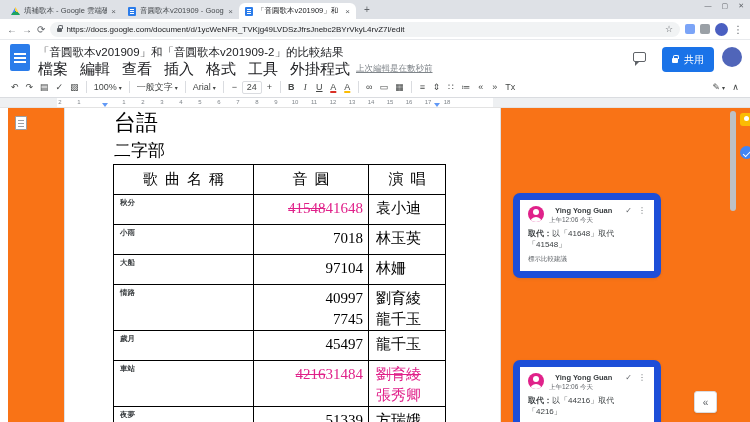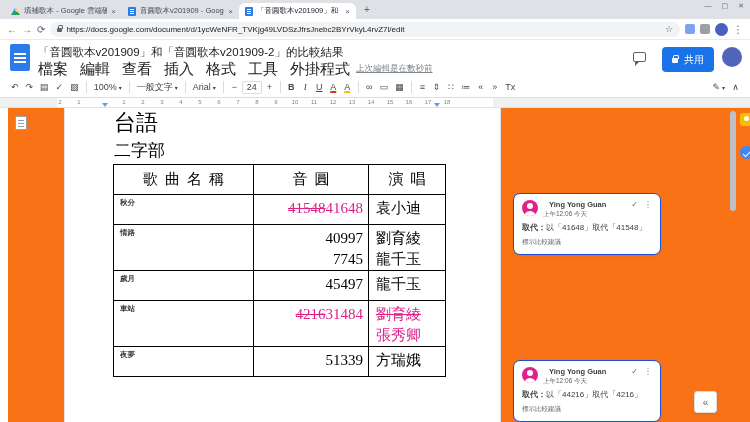--- a/index.html
+++ b/index.html
@@ -82,21 +82,21 @@
 .song-table td{height:30px;vertical-align:top;padding-top:3px}
 .c-name{padding-left:6px;font-size:15px}
 .c-code{text-align:right;padding-right:5px;font-size:15px}
 .c-singer{padding-left:7px;font-size:15px}
 .line{line-height:21px;white-space:nowrap}
 .line .del{color:var(--sug);text-decoration:line-through}
 .line .new{color:var(--sug)}
 
 
 .comments-panel{position:absolute;inset:0}
-.comment-card{position:absolute;left:505px;width:148px;background:#fff;border:1px solid #1d4ed8;border-radius:7px;padding:6px 8px 7px;box-shadow:0 1px 3px rgba(60,64,67,.12)}
+.comment-card{position:absolute;left:505px;width:148px;background:#fff;border:7px solid #1d4ed8;border-radius:7px;padding:6px 8px 7px;box-shadow:0 1px 3px rgba(60,64,67,.12)}
 .c-head{display:flex;align-items:flex-start;gap:5px}
 .c-avatar{width:16px;height:16px;border-radius:50%;background:var(--sug);position:relative;overflow:hidden;flex:none}
 .c-avatar::before{content:"";position:absolute;left:5px;top:3px;width:6px;height:6px;border-radius:50%;background:#fff}
 .c-avatar::after{content:"";position:absolute;left:2px;top:10.5px;width:12px;height:8px;border-radius:6px 6px 0 0;background:#fff}
 .c-meta{flex:1;display:flex;flex-direction:column;line-height:1.3}
 .c-name{font-size:7.5px;font-weight:bold;color:#3c4043}
 .c-time{font-size:6.5px;color:#5f6368}
 .c-actions{display:flex;gap:6px;color:#5f6368;font-size:8px}
 .c-body{margin-top:4px;font-size:8px;color:#3c4043;line-height:11px}
 .c-foot{margin-top:5px;font-size:6.5px;color:#5f6368}
@@ -267,20 +267,38 @@
           <tr data-name="table-row">
             <td class="c-name" data-name="song-name-cell">秋分</td>
             <td class="c-code" data-name="song-code-cell">
               <div class="line" data-name="table-cell-line"><span class="del" data-name="deleted-text">41548</span><span class="new" data-name="suggested-text">41648</span></div>
             </td>
             <td class="c-singer" data-name="singer-cell">
               <div class="line" data-name="table-cell-line"><span data-name="cell-text">袁小迪</span></div>
             </td>
           </tr>
           <tr data-name="table-row">
+            <td class="c-name" data-name="song-name-cell">小雨</td>
+            <td class="c-code" data-name="song-code-cell">
+              <div class="line" data-name="table-cell-line"><span data-name="cell-text">7018</span></div>
+            </td>
+            <td class="c-singer" data-name="singer-cell">
+              <div class="line" data-name="table-cell-line"><span data-name="cell-text">林玉英</span></div>
+            </td>
+          </tr>
+          <tr data-name="table-row">
+            <td class="c-name" data-name="song-name-cell">大船</td>
+            <td class="c-code" data-name="song-code-cell">
+              <div class="line" data-name="table-cell-line"><span data-name="cell-text">97104</span></div>
+            </td>
+            <td class="c-singer" data-name="singer-cell">
+              <div class="line" data-name="table-cell-line"><span data-name="cell-text">林姍</span></div>
+            </td>
+          </tr>
+          <tr data-name="table-row">
             <td class="c-name" data-name="song-name-cell">情路</td>
             <td class="c-code" data-name="song-code-cell">
               <div class="line" data-name="table-cell-line"><span data-name="cell-text">40997</span></div>
               <div class="line" data-name="table-cell-line"><span data-name="cell-text">7745</span></div>
             </td>
             <td class="c-singer" data-name="singer-cell">
               <div class="line" data-name="table-cell-line"><span data-name="cell-text">劉育綾</span></div>
               <div class="line" data-name="table-cell-line"><span data-name="cell-text">龍千玉</span></div>
             </td>
           </tr>

